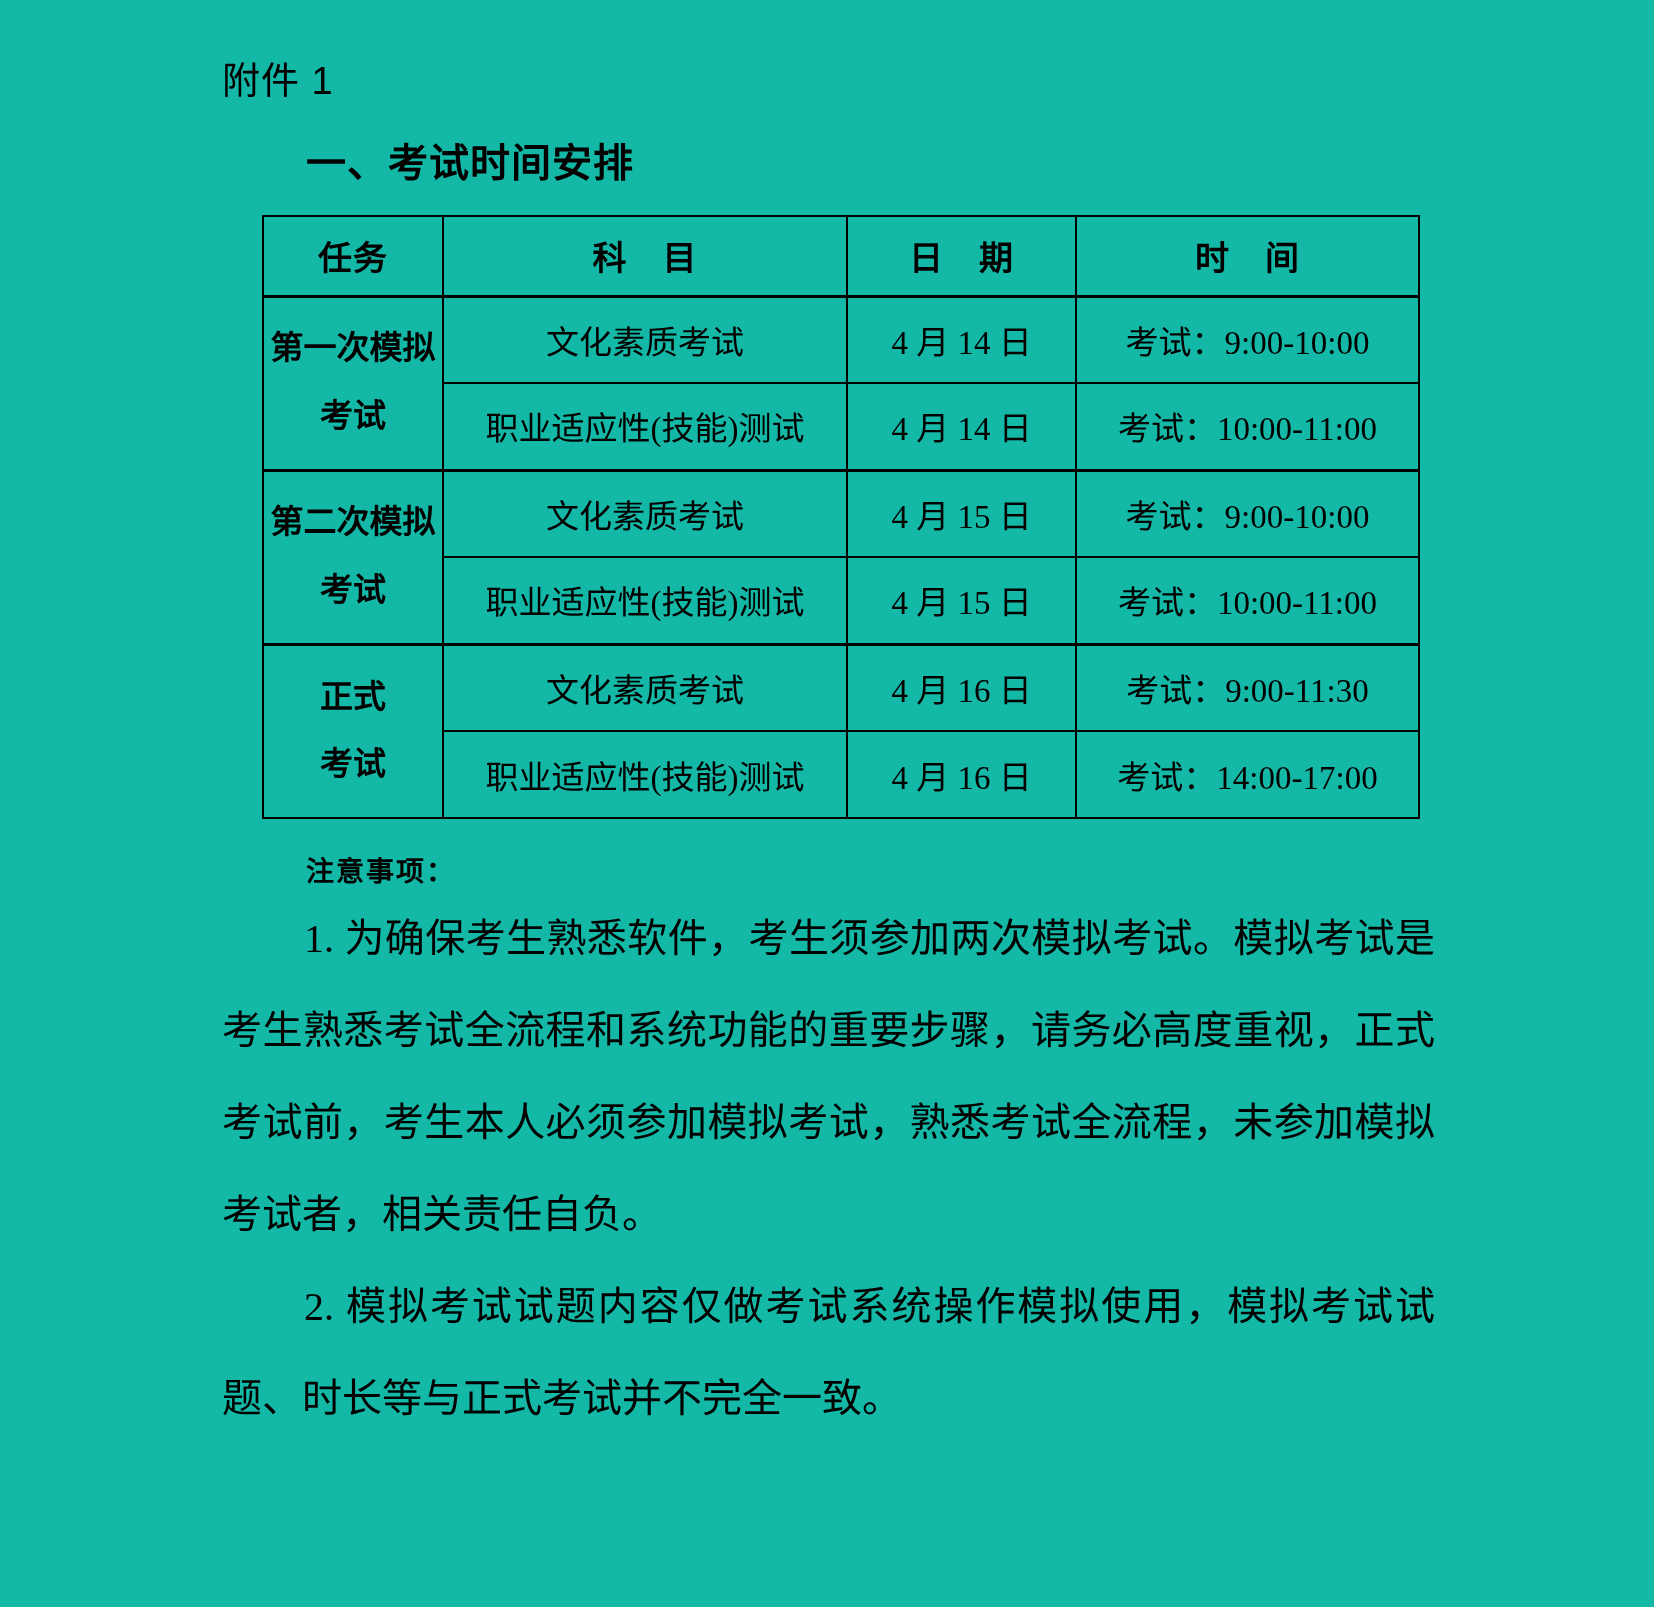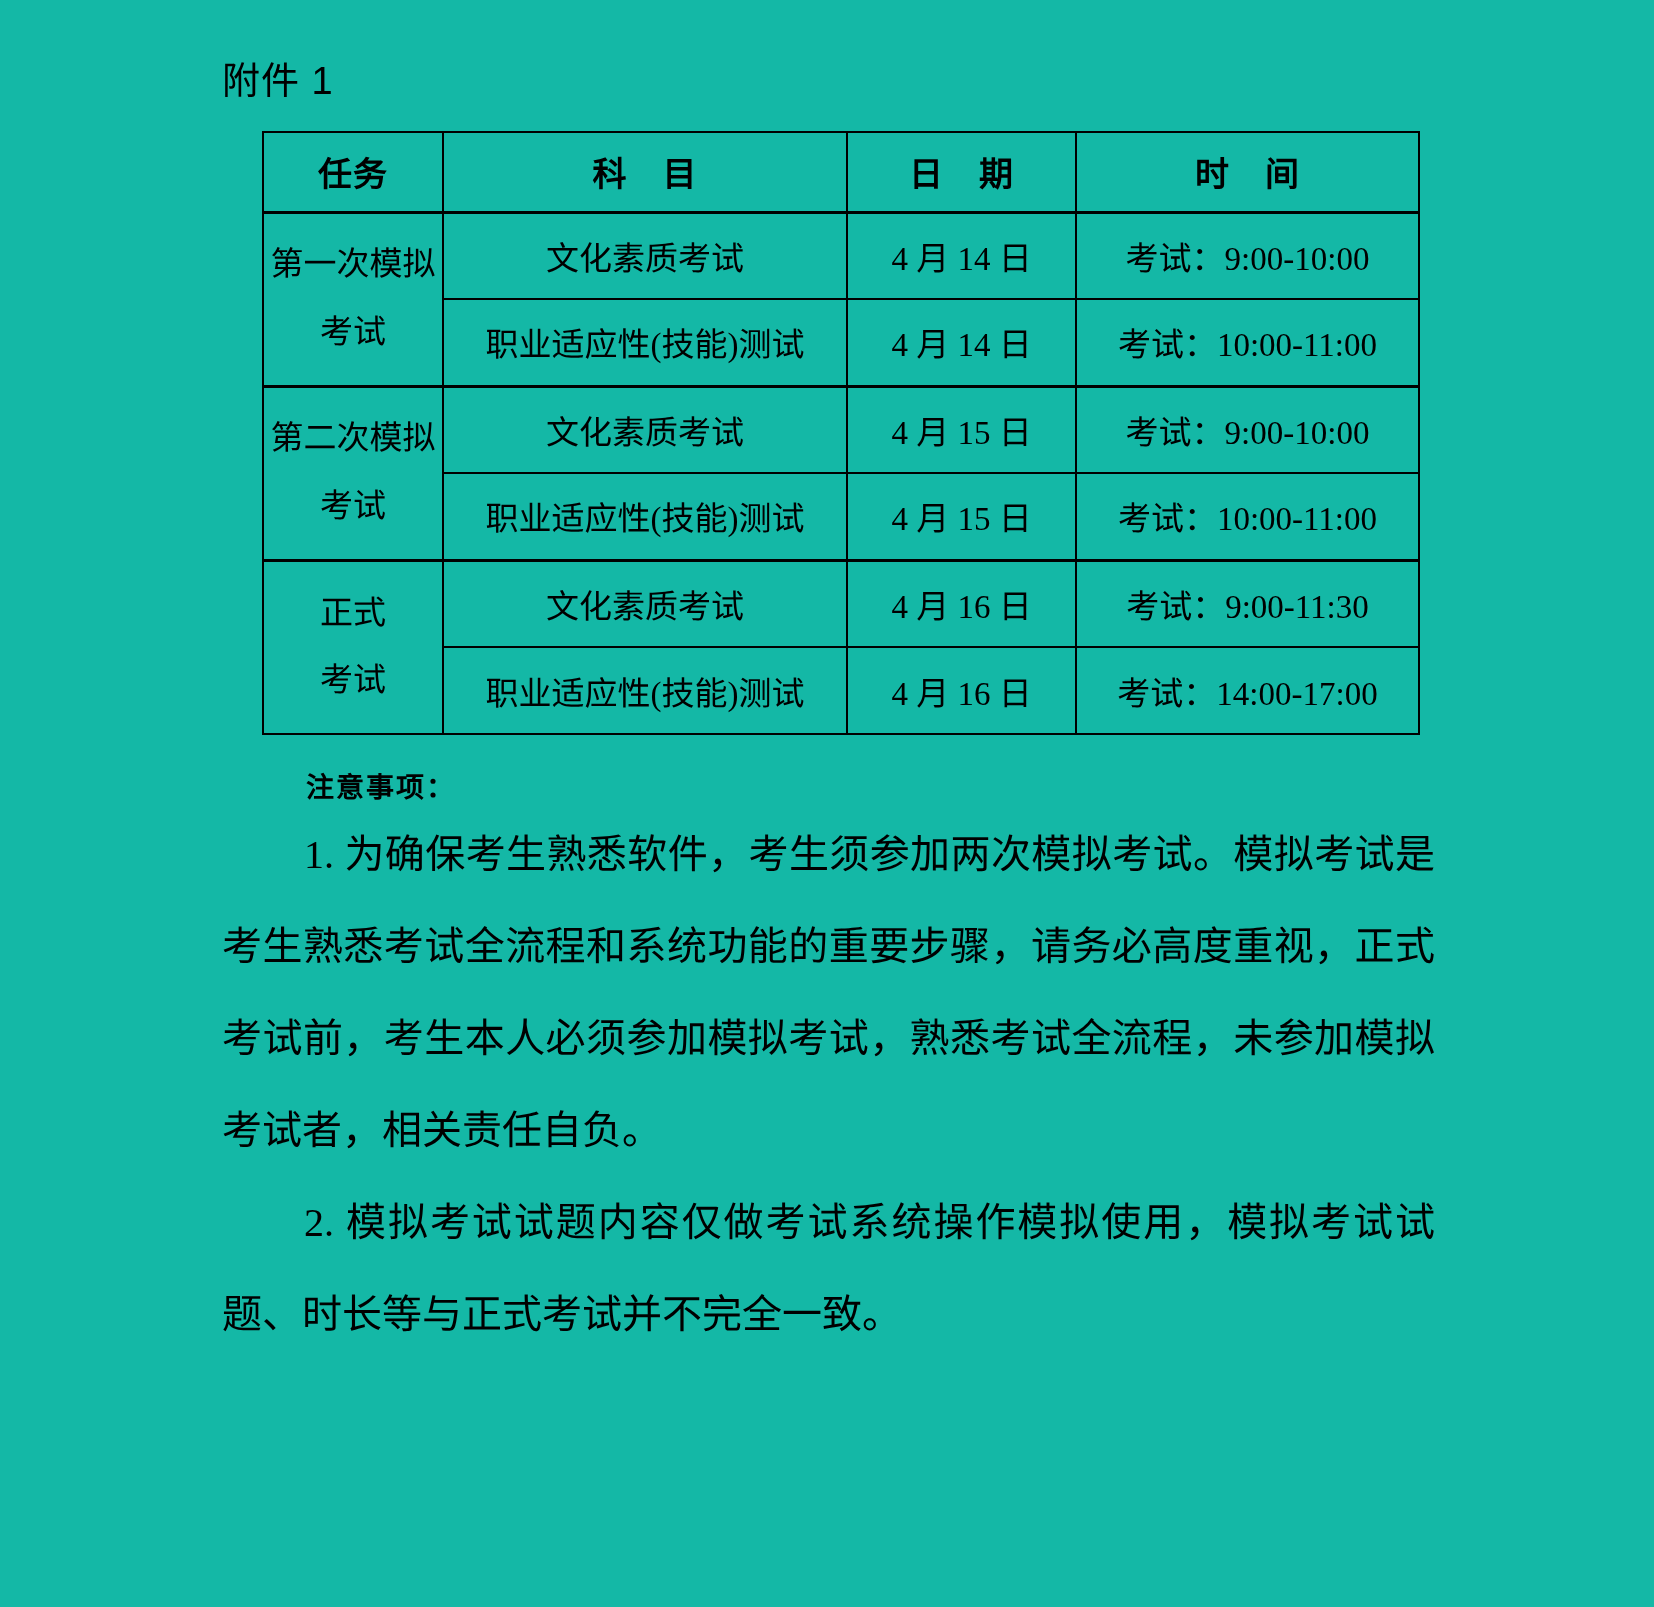--- a/index.html
+++ b/index.html
@@ -57,21 +57,21 @@
   }
   table.schedule thead tr { height: 80px; }
   table.schedule tbody tr { height: 87px; }
   table.schedule th {
     font-size: 34px;
     font-weight: bold;
     letter-spacing: 1px;
   }
   table.schedule td { font-size: 33px; }
   td.task-cell {
-    font-weight: normal;
+    font-weight: bold;
     font-size: 34px;
     line-height: 2.05;
     white-space: pre-line;
   }
   td.time-cell {
     text-align: left;
     padding-left: 16px;
   }
   tr.group-start td { border-top: 3px solid #000000; }
   table.schedule thead th { border-bottom: 3px solid #000000; }
@@ -94,20 +94,21 @@
 </style>
 </head>
 <body>
 
 <div class="page">
 
   <div class="attachment">附件 1</div>
 
 
 
+  <h2 class="section-heading">一、考试时间安排</h2>
 
   <table class="schedule">
     <colgroup>
       <col style="width:180px">
       <col style="width:404px">
       <col style="width:229px">
       <col style="width:343px">
     </colgroup>
     <thead>
       <tr>

